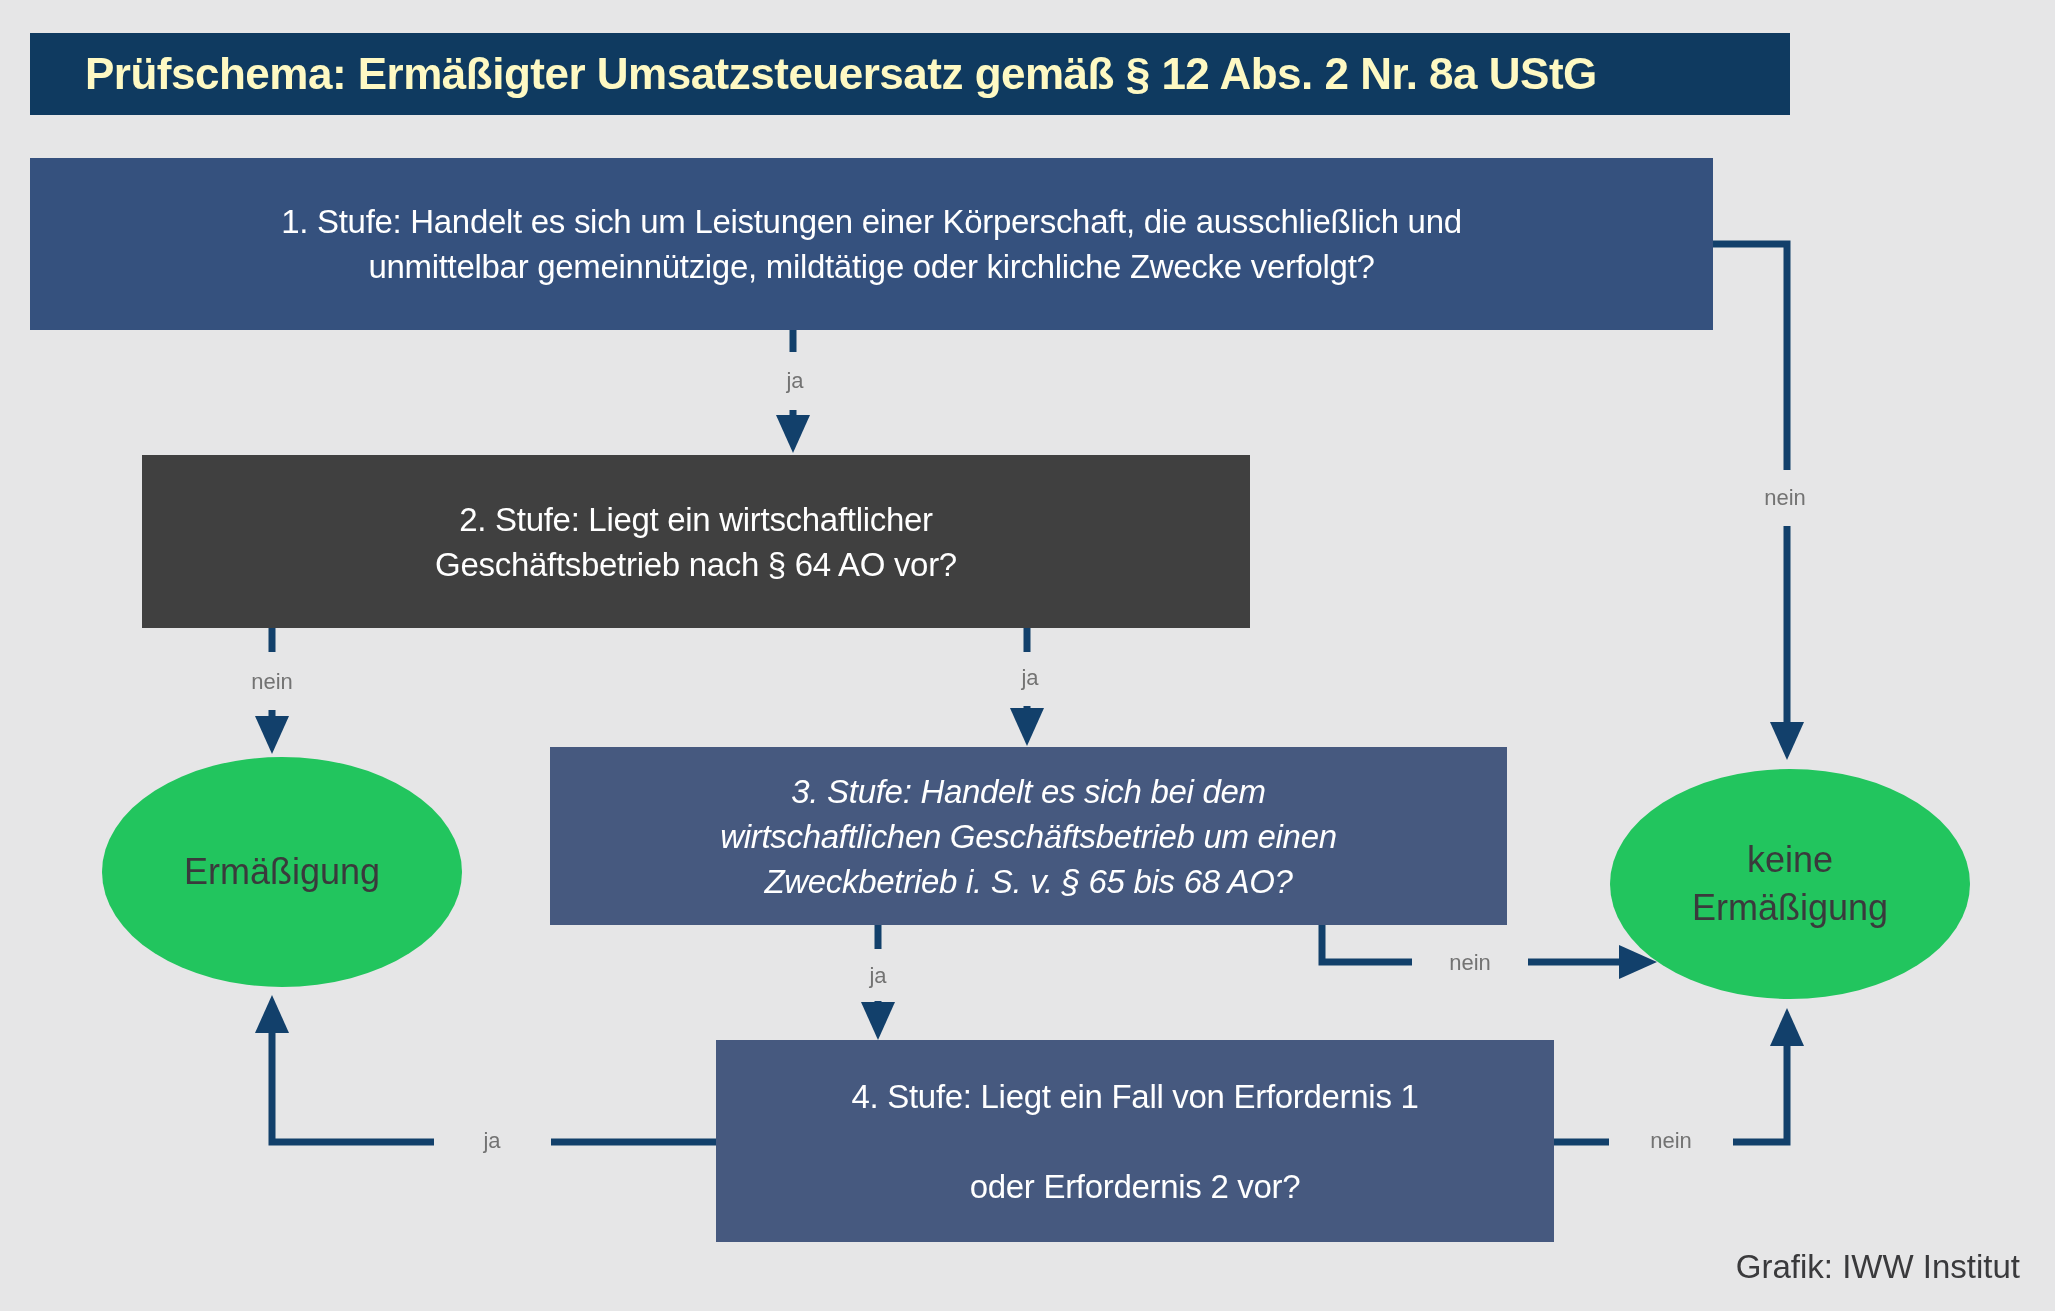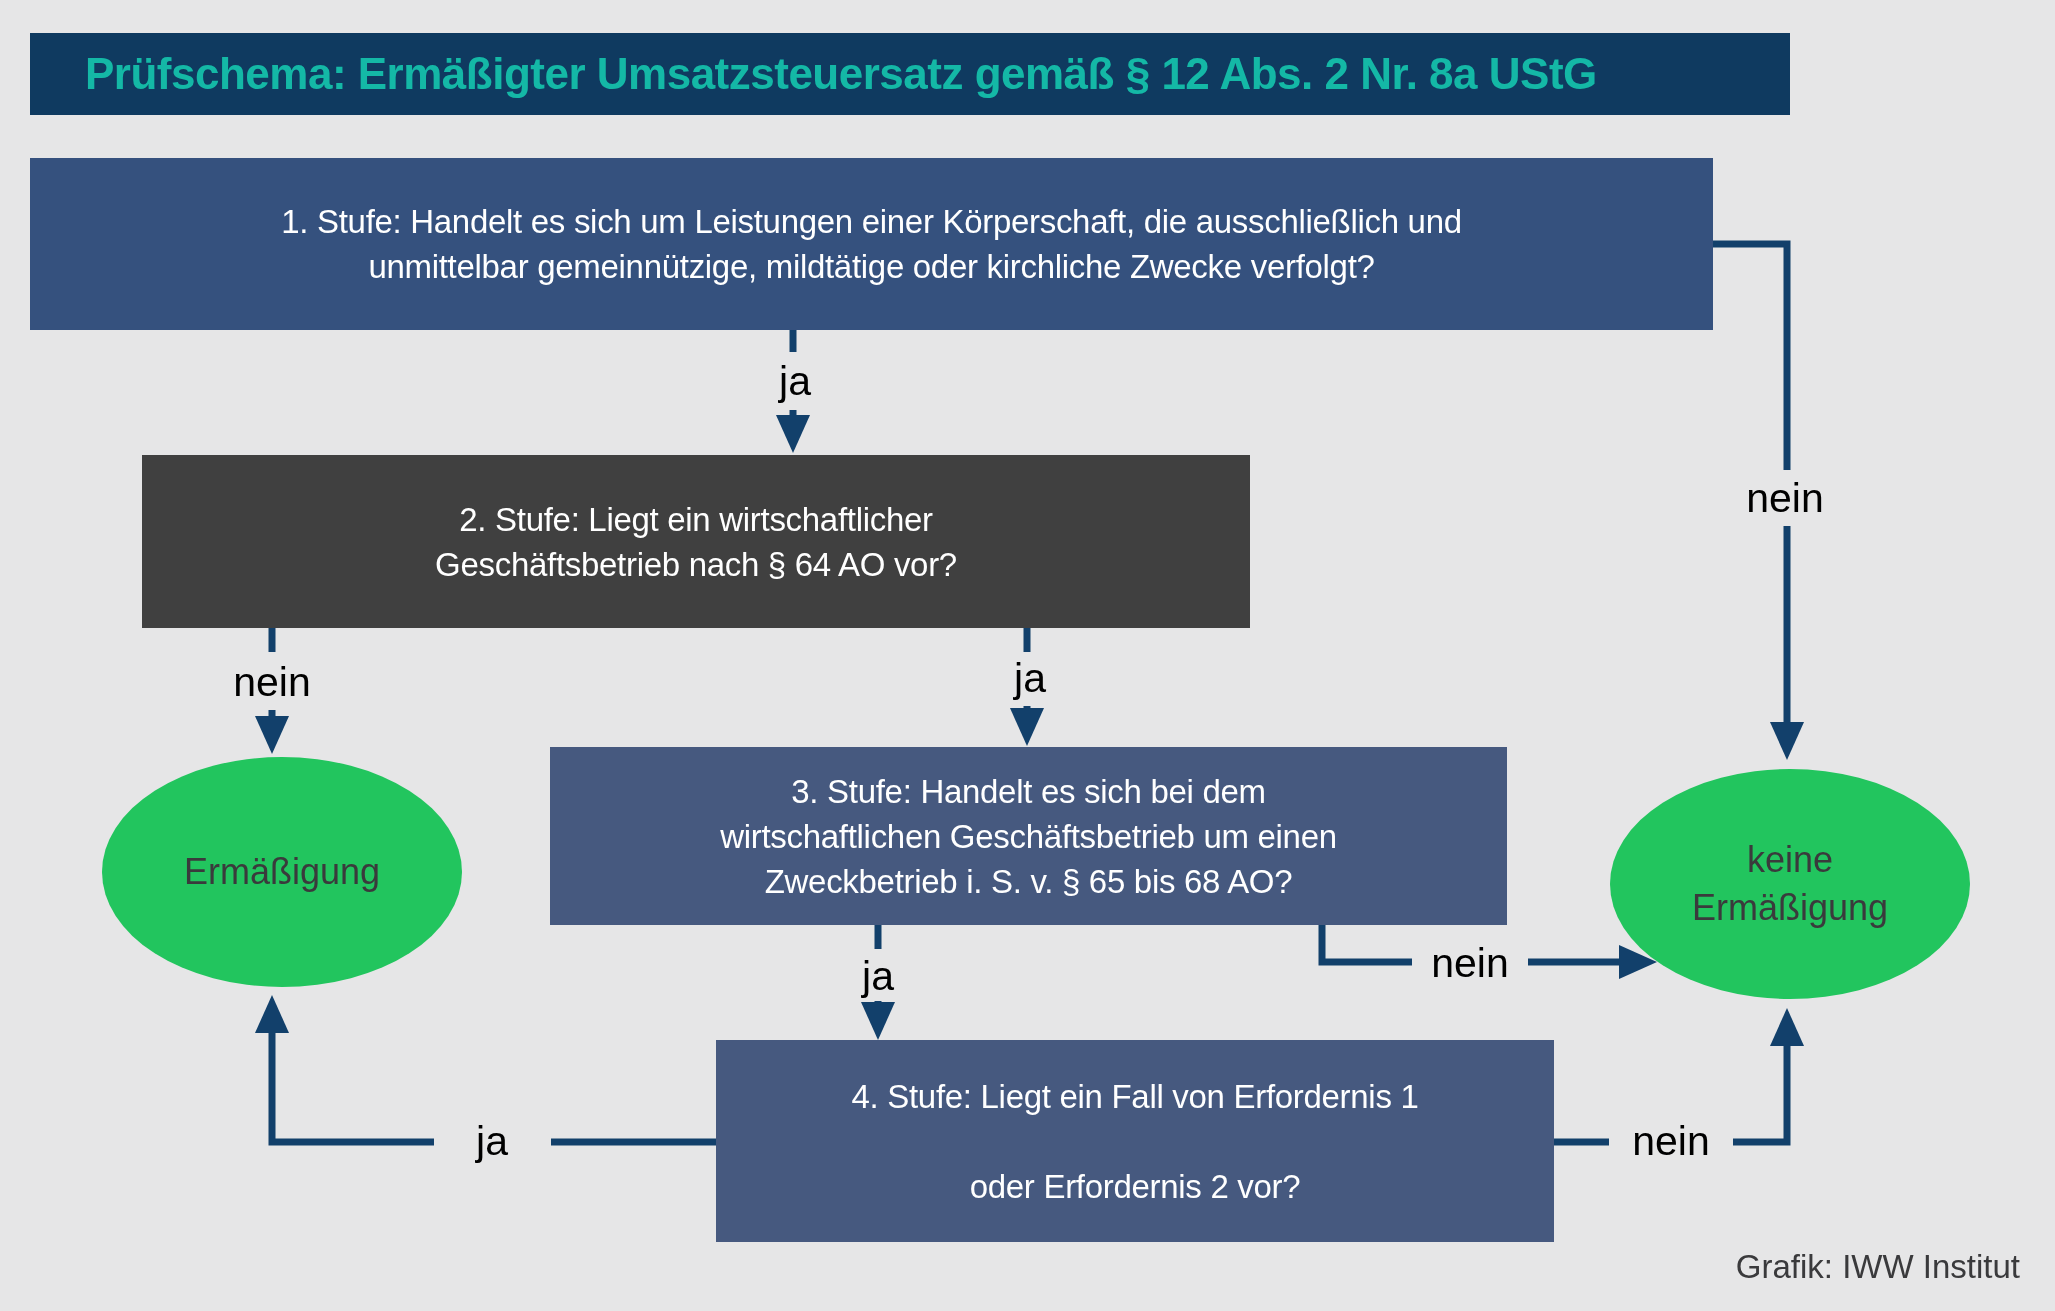--- a/index.html
+++ b/index.html
@@ -19,21 +19,21 @@
     position:absolute;
     left:30px; top:33px;
     width:1760px; height:82px;
     background:#0f3a60;
     display:flex;
     align-items:center;
     box-sizing:border-box;
     padding-left:55px;
   }
   .title-bar .title-text{
-    color:#14b8a6;
+    color:#fef9c3;
     font-size:44px;
     font-weight:700;
     letter-spacing:-0.5px;
     white-space:nowrap;
   }
   .step-box{
     position:absolute;
     display:flex;
     flex-direction:column;
     align-items:center;
@@ -43,21 +43,21 @@
   }
   .step-box .line{
     color:#ffffff;
     font-size:33px;
     line-height:45px;
     white-space:nowrap;
     letter-spacing:-0.3px;
   }
   .box-step1{ left:30px;  top:158px;  width:1683px; height:172px; background:#35517e;text-align:right; }
   .box-step2{ left:142px; top:455px;  width:1108px; height:173px; background:#404040; }
-  .box-step3{ left:550px; top:747px;  width:957px;  height:178px; background:#46597f; }
+  .box-step3{ left:550px; top:747px;  width:957px;  height:178px; background:#46597f;font-style:italic; }
   .box-step4{ left:716px; top:1040px; width:838px;  height:202px; background:#46597f;gap:45px; }
   .outcome{
     position:absolute;
     border-radius:50%;
     background:#22c55e;
     display:flex;
     flex-direction:column;
     align-items:center;
     justify-content:center;
     text-align:center;
@@ -66,22 +66,22 @@
     color:#3a3a3c;
     font-size:36px;
     line-height:48px;
     white-space:nowrap;
   }
   .outcome-reduction{ left:102px;  top:757px; width:360px; height:230px; }
   .outcome-no-reduction{ left:1610px; top:769px; width:360px; height:230px; }
   .edge-label{
     position:absolute;
     transform:translate(-50%,-50%);
-    color:#000000;
-    font-size:41px;
+    color:#737373;
+    font-size:22px;
     white-space:nowrap;
   }
   .lbl-step1-yes{ left:795px;  top:381px; }
   .lbl-step1-no { left:1785px; top:498px; }
   .lbl-step2-no { left:272px;  top:682px; }
   .lbl-step2-yes{ left:1030px; top:678px; }
   .lbl-step3-yes{ left:878px;  top:976px; }
   .lbl-step3-no { left:1470px; top:963px; }
   .lbl-step4-yes{ left:492px;  top:1141px; }
   .lbl-step4-no { left:1671px; top:1141px; }

